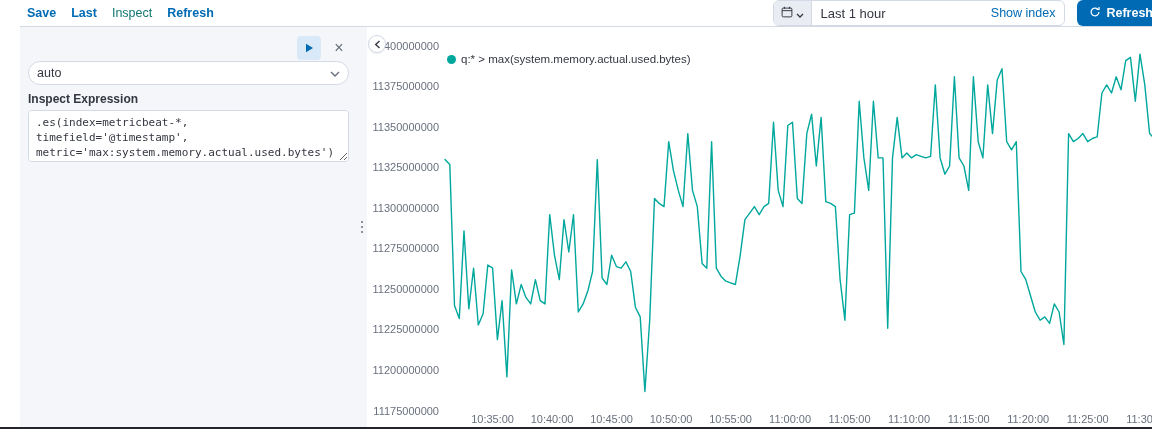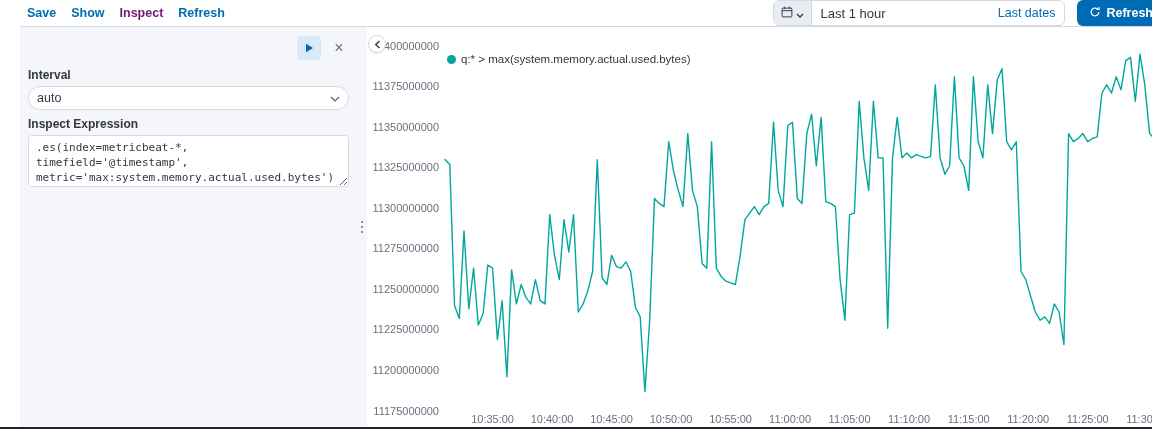--- a/index.html
+++ b/index.html
@@ -5,21 +5,21 @@
   html,body{margin:0;padding:0;background:#23242b;}
   .app{position:relative;width:1149px;height:427px;background:#fff;overflow:hidden;
        font-family:"Liberation Sans",sans-serif;color:#343741;padding-left:20px;}
 
   
   .topbar{height:27px;box-sizing:border-box;display:flex;align-items:center;
           justify-content:space-between;border-bottom:1px solid #d3dae6;background:#fff;
           padding:0 4px 0 7px;}
   .nav-links{display:flex;align-items:center;gap:15px;}
   .nav-link{font-size:12.5px;font-weight:600;color:#006BB4;cursor:pointer;text-decoration:none;}
-  .nav-link.disabled{color:#701a75;font-weight:700;cursor:default;}
+  .nav-link.disabled{color:#0f766e;font-weight:400;cursor:default;}
   .topbar-right{display:flex;align-items:flex-start;gap:12px;}
   .datepicker{display:flex;align-items:center;height:26px;box-sizing:border-box;
               border:1px solid #d3dae6;border-radius:6px;background:#fff;width:292px;overflow:hidden;}
   .cal-btn{display:flex;align-items:center;gap:3px;height:100%;padding:0 7px;background:#e9edf3;
            border:none;border-right:1px solid #d3dae6;cursor:pointer;}
   .quick-value{font-size:13px;color:#343741;padding:0 8px;flex:1;cursor:pointer;}
   .show-dates{font-size:12.5px;color:#006BB4;padding:0 9px;cursor:pointer;white-space:nowrap;}
   .refresh-btn{display:flex;align-items:center;gap:5px;height:26px;padding:0 12px;
                background:#006BB4;color:#fff;border:none;border-radius:6px;
                font-size:12.5px;font-weight:600;cursor:pointer;font-family:inherit;}
@@ -55,42 +55,42 @@
   #chart-svg text{font-family:"Liberation Sans",sans-serif;font-size:11px;fill:#69707d;}
 </style>
 </head>
 <body>
 
 <div class="app">
 
   <div class="topbar">
     <div class="nav-links">
       <a class="nav-link">Save</a>
-      <a class="nav-link">Show</a>
+      <a class="nav-link">Last</a>
       <a class="nav-link disabled">Inspect</a>
       <a class="nav-link">Refresh</a>
     </div>
     <div class="topbar-right">
       <div class="datepicker">
         <button class="cal-btn">
           <span>
             <svg width="12" height="12" viewBox="0 0 16 16">
                 <path d="M4.5 1v2.5M11.5 1v2.5" stroke="#343741" stroke-width="1.5" fill="none"></path>
                 <rect x="1.5" y="2.8" width="13" height="11.7" rx="1.5" fill="none" stroke="#343741" stroke-width="1.3"></rect>
                 <path d="M1.5 6.2h13" stroke="#343741" stroke-width="1.3"></path>
               </svg>
           </span>
           <span>
             <svg width="8" height="5" viewBox="0 0 8 5">
                 <path d="M1 1l3 3 3-3" fill="none" stroke="#343741" stroke-width="1.3"></path>
               </svg>
           </span>
         </button>
         <span class="quick-value">Last 1 hour</span>
-        <a class="show-dates">Last dates</a>
+        <a class="show-dates">Show index</a>
       </div>
       <button class="refresh-btn">
         <span>
           <svg width="12" height="12" viewBox="0 0 16 16">
               <path d="M13.2 8a5.2 5.2 0 1 1-1.6-3.75" fill="none" stroke="#fff" stroke-width="1.6"></path>
               <path d="M13.4 1.3v3.2h-3.2" fill="none" stroke="#fff" stroke-width="1.6"></path>
             </svg>
         </span>
         <span>Refresh</span>
       </button>
@@ -104,21 +104,20 @@
         <button class="play-btn">
           <span>
             <svg width="9" height="10" viewBox="0 0 9 10">
                 <path d="M1 .8l7 4.2-7 4.2z" fill="#006BB4"></path>
               </svg>
           </span>
         </button>
         <button class="close-btn">×</button>
       </div>
 
-      <label class="field-label">Interval</label>
       <div class="select-box">
         <span>auto</span>
         <span>
           <svg width="10" height="6" viewBox="0 0 10 6">
               <path d="M1 1l4 4 4-4" fill="none" stroke="#69707d" stroke-width="1.4"></path>
             </svg>
         </span>
       </div>
 
       <label class="field-label">Inspect Expression</label>

